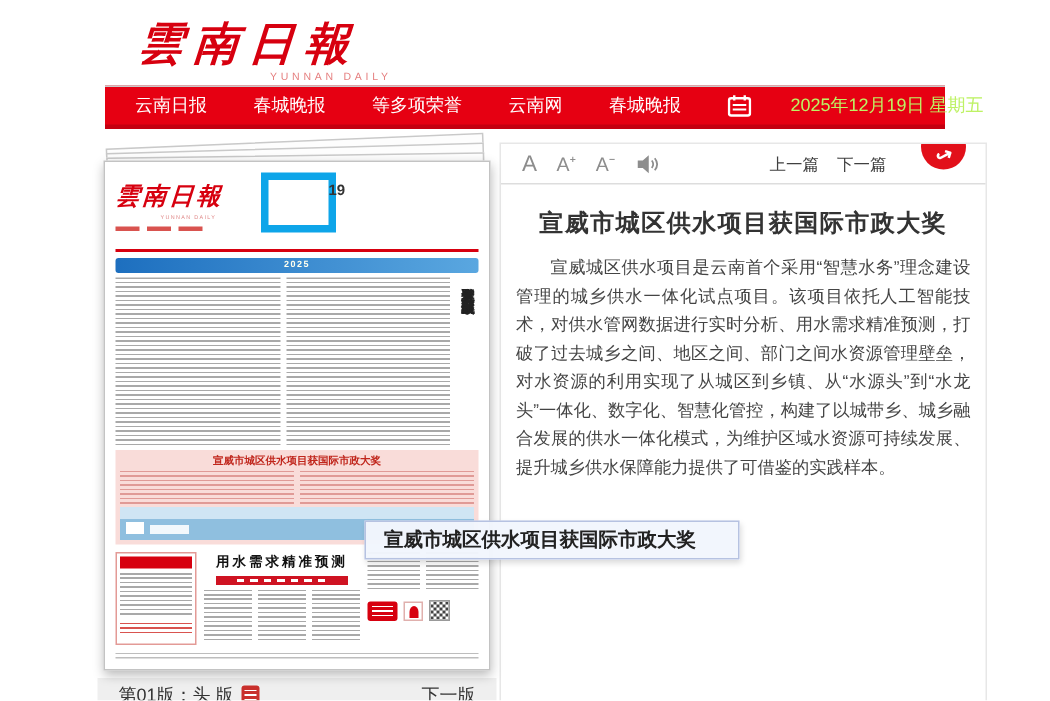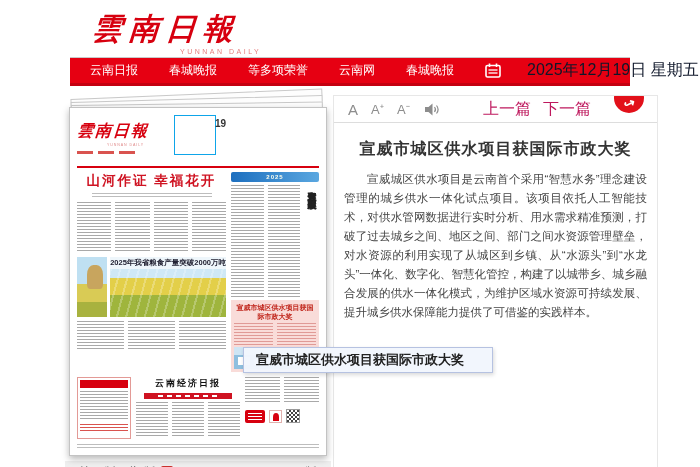--- a/index.html
+++ b/index.html
@@ -12,21 +12,21 @@
   .logo-title { font-family:"DejaVu Serif", serif; font-style:italic; font-weight:bold;
                 font-size:30px; color:#d7000f; letter-spacing:7px; transform:skewX(-4deg); }
   .logo-sub { font-size:7px; color:#e57f7f; letter-spacing:2.5px; margin:-2px 0 0 88px; }
 
   
   .topnav { position:absolute; left:70px; top:57px; width:560px; height:29px;
             background:#e60012; border-top:1px solid #c9c9c9; border-bottom:3px solid #c40010;
             display:flex; align-items:center; padding:0 36px 0 20px; gap:31px; }
   .topnav a { color:#fff; font-size:12px; text-decoration:none; cursor:pointer; white-space:nowrap; }
   .nav-right { margin-left:auto; display:flex; align-items:center; gap:26px; }
-  .nav-date { color:#0f172a; font-size:16px; white-space:nowrap; }
+  .nav-date { color:#bef264; font-size:12px; white-space:nowrap; }
   .cal-icon { display:inline-flex; }
 
   
   .main { position:absolute; left:65px; top:95px; width:593px; display:flex; gap:2px; }
   .left-col { width:266px; position:relative; }
 
   
   .sheets { position:relative; height:12px; }
   .sheet { position:absolute; left:6px; width:252px; height:14px; background:#fdfdfd;
            border:1px solid #c9c9c9; transform-origin:0 100%; }
@@ -42,21 +42,21 @@
   .cols { display:flex; gap:4px; }
   .cols i { flex:1; display:block; }
 
   .np-mast { display:flex; gap:5px; height:48px; }
   .np-logo { width:92px; }
   .np-logo-t { font-family:"DejaVu Serif",serif; font-style:italic; font-weight:bold;
                font-size:16px; color:#d7000f; letter-spacing:2px; transform:skewX(-4deg); margin-top:6px; }
   .np-logo-s { font-size:4px; color:#e08a8a; letter-spacing:1px; margin-left:30px; transform:scale(.9); transform-origin:left; }
   .np-slog { display:flex; gap:5px; margin-top:4px; }
   .np-slog i { width:16px; height:3px; background:#d9534f; }
-  .np-datebox { width:20px; height:40px; border:1px solid #0ea5e9; text-align:center; padding-top:2px;padding-left:40px; }
+  .np-datebox { width:20px; height:40px; border:5px solid #0ea5e9; text-align:center; padding-top:2px;padding-left:40px; }
   .np-datebox .d { font-size:10px; font-weight:bold; color:#333; }
   .np-datebox .l { height:14px; margin:2px 2px 0; }
   .np-tops { flex:1; padding-top:2px; }
   .np-kick { width:70px; height:4px; margin:0 auto 2px; }
   .np-toph { font-size:9px; font-weight:bold; color:#111; text-align:center; letter-spacing:1px; white-space:nowrap; }
   .np-tops .cols { height:24px; margin-top:3px; }
   .np-redrule { height:2px; background:#d7000f; margin:3px 0 4px; }
 
   .np-main { display:flex; gap:5px; }
   .np-left { width:149px; }
@@ -126,21 +126,21 @@
   
   .panel { flex:1; background:#fff; border:1px solid #e7e7e7; min-height:368px; }
   .toolbar { position:relative; height:27px; border-bottom:1px solid #ddd; overflow:hidden;
              display:flex; align-items:center; padding:0 14px; gap:13px; }
   .toolbar .fa { color:#8d8d8d; cursor:pointer; text-decoration:none; }
   .fa.n { font-size:15px; }
   .fa.pm { font-size:13px; }
   .spk { display:inline-flex; cursor:pointer; margin-left:2px; }
   .tb-spacer { flex:1; }
   .tb-nav { display:flex; gap:12px; margin-right:52px; }
-  .tb-nav a { font-size:16px; color:#be185d; text-decoration:none; cursor:pointer; white-space:nowrap; }
+  .tb-nav a { font-size:11px; color:#404040; text-decoration:none; cursor:pointer; white-space:nowrap; }
   .share { position:absolute; right:13px; top:-13px; width:30px; height:30px; border-radius:50%;
            background:#e2101a; cursor:pointer; display:flex; align-items:flex-end; justify-content:center; }
   .share span { color:#fff; font-size:13px; font-weight:bold; line-height:1; margin-bottom:3px; transform:rotate(-28deg); }
 
   .art { padding:10px 10px 0; }
   .art h1 { font-size:16px; color:#333; text-align:center; margin:6px 0 10px; letter-spacing:1px; }
   .art p { font-size:11.5px; color:#444; line-height:19px; text-align:justify; text-indent:2em; margin-bottom:9px; }
 
   
   .tooltip { position:absolute; left:243px; top:347px; width:250px; height:26px;
@@ -201,42 +201,20 @@
               </div>
           </div>
           <div class="np-datebox">
             <div class="d">19</div>
             <div class="l ftl"></div>
           </div>
         </div>
         <div class="np-redrule"></div>
 
         <div class="np-main">
-          <div class="np-left">
-            <div class="np-h1">山河作证 幸福花开</div>
-            <div class="np-sub ftl"></div>
-            <div class="cols t4">
-                <i class="ft"></i>
-                <i class="ft"></i>
-                <i class="ft"></i>
-                <i class="ft"></i>
-              </div>
-            <div class="np-photos">
-              <div class="np-img-sm"></div>
-              <div class="np-img-lg">
-                <div class="np-photo-h">2025年我省粮食产量突破2000万吨</div>
-                <div class="np-img-field"></div>
-              </div>
-            </div>
-            <div class="cols t3">
-                <i class="ft"></i>
-                <i class="ft"></i>
-                <i class="ft"></i>
-              </div>
-          </div>
 
           <div class="np-right">
             <div class="np-bluehdr">2025</div>
             <div class="np-rbody">
               <div class="np-rtxt cols">
                   <i class="ft"></i>
                   <i class="ft"></i>
                 </div>
               <div class="np-vert">
                 <span>聚焦五大赛道</span>
@@ -254,21 +232,21 @@
           </div>
         </div>
 
         <div class="np-bottom">
           <div class="np-box">
             <div class="np-box-h"></div>
             <div class="bx ft"></div>
             <div class="rr"></div>
           </div>
           <div class="np-bmain">
-            <div class="np-h2">云南经济日报</div>
+            <div class="np-h2">用水需求精准预测</div>
             <div class="np-redstrip"></div>
             <div class="cols t3">
                 <i class="ft"></i>
                 <i class="ft"></i>
                 <i class="ft"></i>
               </div>
           </div>
           <div class="np-bright">
             <div class="cols t2">
                 <i class="ft"></i>

